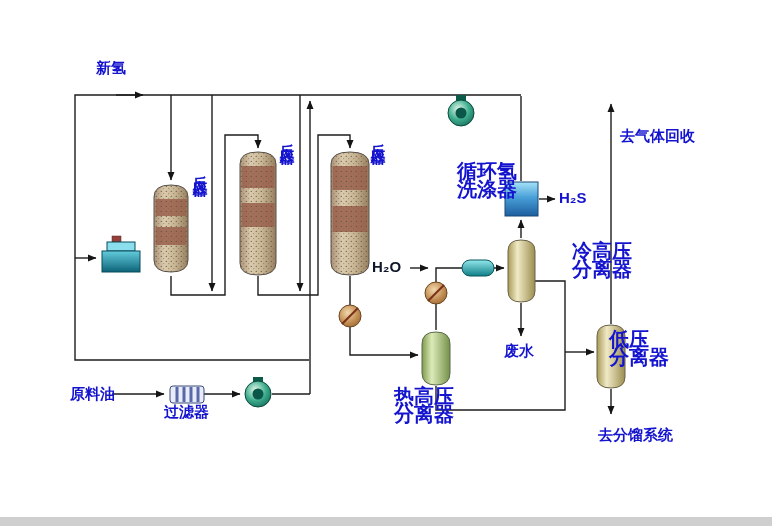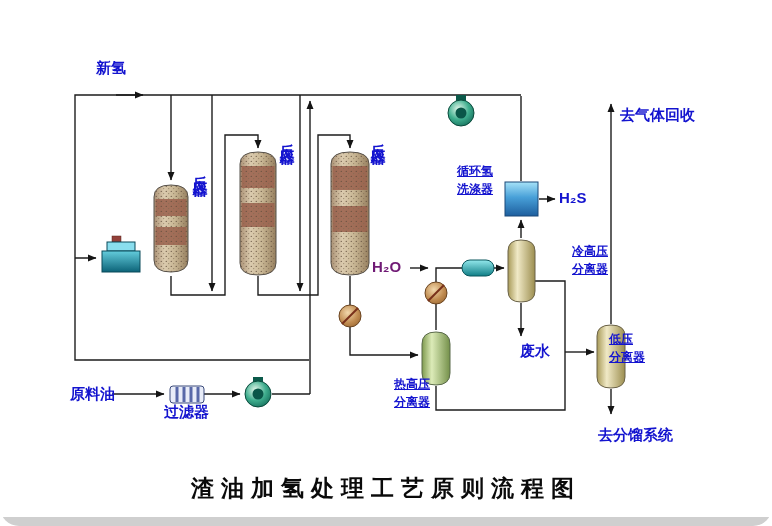--- a/index.html
+++ b/index.html
@@ -1,27 +1,26 @@
 <!DOCTYPE html>
 <html style="--label-blue: #1414cf;"><head>
 <meta charset="utf-8">
 <style>
   html,body{margin:0;padding:0;background:#ffffff;}
   .canvas{
     position:relative;width:772px;height:526px;background:#ffffff;overflow:hidden;
     font-family:"Liberation Sans",sans-serif;
-    border-radius:19px;
   }
   .canvas svg{position:absolute;left:0;top:0;}
   .lbl{
     position:absolute;color:var(--label-blue,#1414cf);font-weight:bold;
     font-size:15px;line-height:17px;white-space:nowrap;
   }
-  .lbl.sm{font-size:12px;line-height:18px;text-decoration:underline;}
-  .lbl.dark{color:#701a75;}
+  .lbl.sm{font-size:20px;line-height:18px;}
+  .lbl.dark{color:#0f172a;}
   .lbl.vert{writing-mode:vertical-rl;letter-spacing:3px;}
   .title{
     position:absolute;left:0;right:0;top:473px;text-align:center;
     font-family:"Liberation Serif",serif;font-weight:bold;font-size:23px;
     letter-spacing:7px;color:#0a0a0a;white-space:nowrap;
   }
   .bottombar{position:absolute;left:0;bottom:0;width:100%;height:9px;background:#cfcfcf;}
 </style>
 </head>
 <body>
@@ -189,34 +188,33 @@
 
   <div class="lbl" style="left:559px;top:189px">H₂S</div>
 
   <div class="lbl sm" style="left:572px;top:242px">
     <div>冷高压</div>
     <div>分离器</div>
   </div>
 
   <div class="lbl dark" style="left:372px;top:258px">H₂O</div>
 
-  <div class="lbl sm" style="left:394px;top:375px">
+  <div class="lbl sm" style="left:394px;top:387px">
     <div>热高压</div>
     <div>分离器</div>
   </div>
 
-  <div class="lbl" style="left:520px;top:342px">废水</div>
+  <div class="lbl" style="left:504px;top:342px">废水</div>
 
   <div class="lbl sm" style="left:609px;top:330px">
     <div>低压</div>
     <div>分离器</div>
   </div>
 
   <div class="lbl" style="left:70px;top:385px">原料油</div>
   <div class="lbl" style="left:164px;top:403px">过滤器</div>
 
-  <div class="lbl" style="left:620px;top:106px">去气体回收</div>
+  <div class="lbl" style="left:620px;top:127px">去气体回收</div>
   <div class="lbl" style="left:598px;top:426px">去分馏系统</div>
 
-  <div class="title">渣油加氢处理工艺原则流程图</div>
 
   <div class="bottombar"></div>
 </div>
 
 </body></html>

